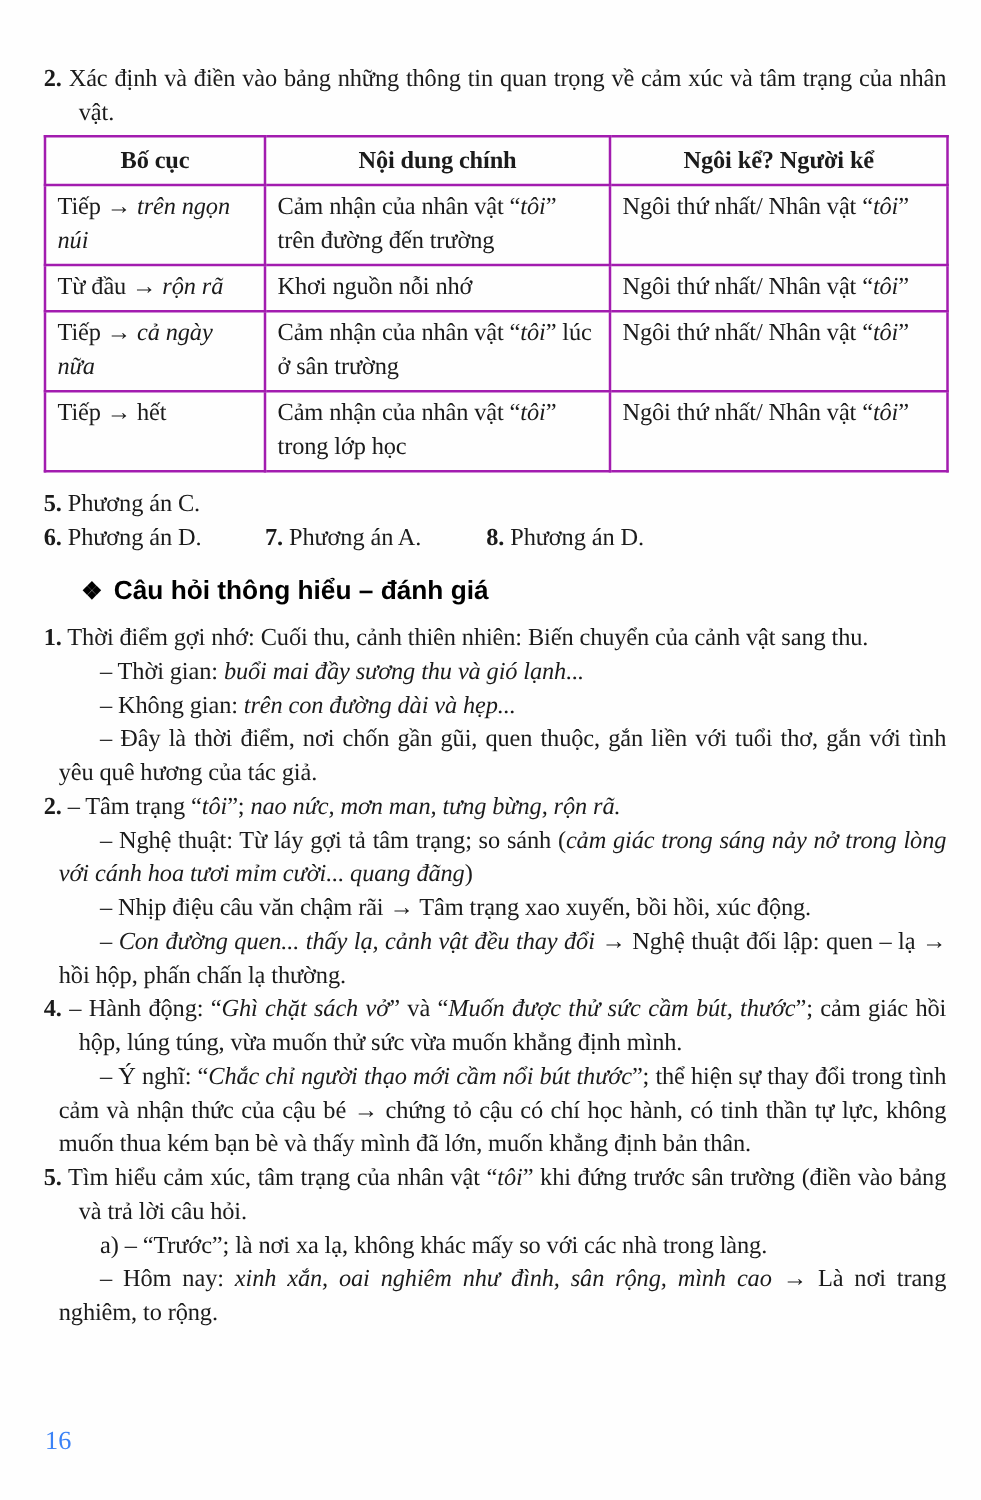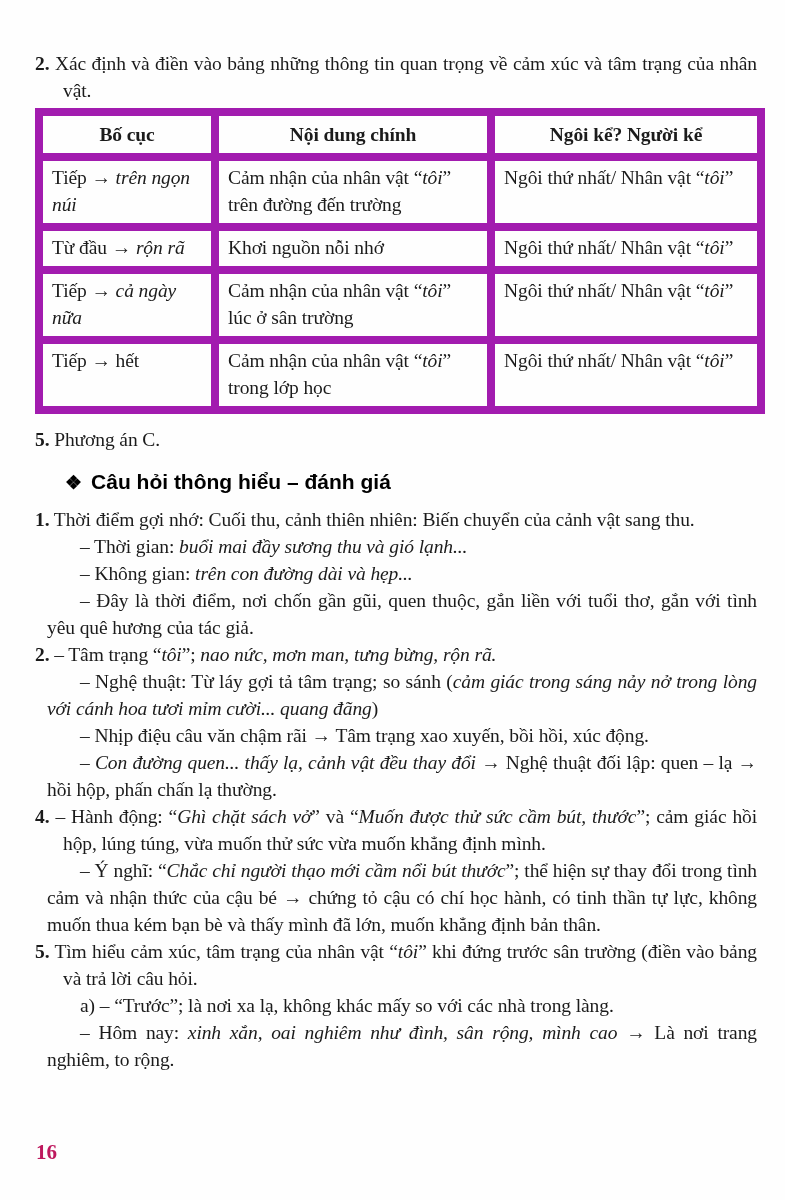--- a/index.html
+++ b/index.html
@@ -31,21 +31,21 @@
 
   table.analysis {
     border-collapse: collapse;
     table-layout: fixed;
     width: 722px;
     margin: 4px 0 12px 0;
     font-size: 19.5px;
     line-height: 27px;
   }
   table.analysis th, table.analysis td {
-    border: 8px solid #a21caf;
+    border: 2px solid #a21caf;
     vertical-align: top;
     text-align: left;
   }
   table.analysis th {
     text-align: center;
     font-weight: bold;
     padding: 5px 6px;
   }
   table.analysis td { padding: 3px 9px 5px 9px; }
   td.tall { height: 54px; }
@@ -63,22 +63,21 @@
     line-height: 28px;
     letter-spacing: 0;
     color: #000000;
   }
   .section-heading .marker { margin-right: 9px; font-size: 19px; }
 
   .page-number {
     position: absolute;
     left: 36px; top: 1140px;
     font-size: 21px;
-    color: #be185d;
-    font-weight: bold;
+    color: #3b82f6;
   }
 </style>
 </head>
 <body>
 
 <div class="page">
   <div class="content">
 
     <p class="para num-item" id="question2"><span class="bd">2.</span><span> Xác định và điền vào bảng những thông tin quan trọng về cảm xúc và tâm trạng của nhân vật.</span></p>
 
@@ -116,20 +115,25 @@
             <td class="tall"><span>Cảm nhận của nhân vật “</span><span class="it">tôi</span><span>” trong lớp học</span></td>
             <td class="tall"><span>Ngôi thứ nhất/ Nhân vật “</span><span class="it">tôi</span><span>”</span></td>
           </tr>
         </tbody>
     </table>
 
     <div class="answers" id="answers">
         <div class="answer-row">
           <span class="answer-cell"><span class="bd">5.</span><span> Phương án C.</span></span>
         </div>
+        <div class="answer-row">
+          <span class="answer-cell"><span class="bd">6.</span><span> Phương án D.</span></span>
+          <span class="answer-cell"><span class="bd">7.</span><span> Phương án A.</span></span>
+          <span class="answer-cell"><span class="bd">8.</span><span> Phương án D.</span></span>
+        </div>
       </div>
 
     <div class="section-heading">
       <span class="marker">❖</span><span>Câu hỏi thông hiểu – đánh giá</span>
     </div>
 
     <div id="paragraphs">
         <p class="para num-item"><span class="bd">1.</span><span> Thời điểm gợi nhớ: Cuối thu, cảnh thiên nhiên: Biến chuyển của cảnh vật sang thu.</span></p>
         <p class="para dash-item"><span>– Thời gian: </span><span class="it">buổi mai đầy sương thu và gió lạnh...</span></p>
         <p class="para dash-item"><span>– Không gian: </span><span class="it">trên con đường dài và hẹp...</span></p>

